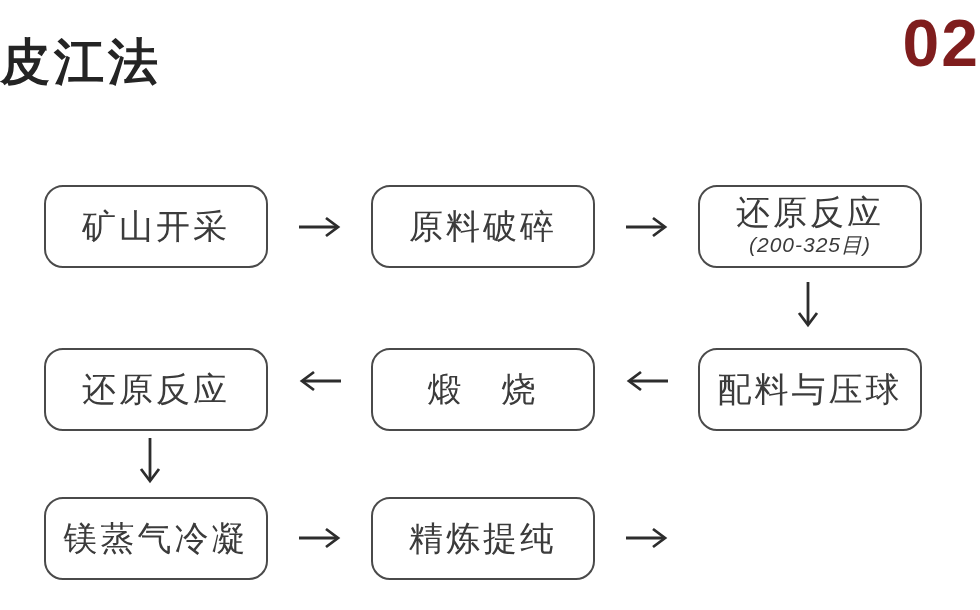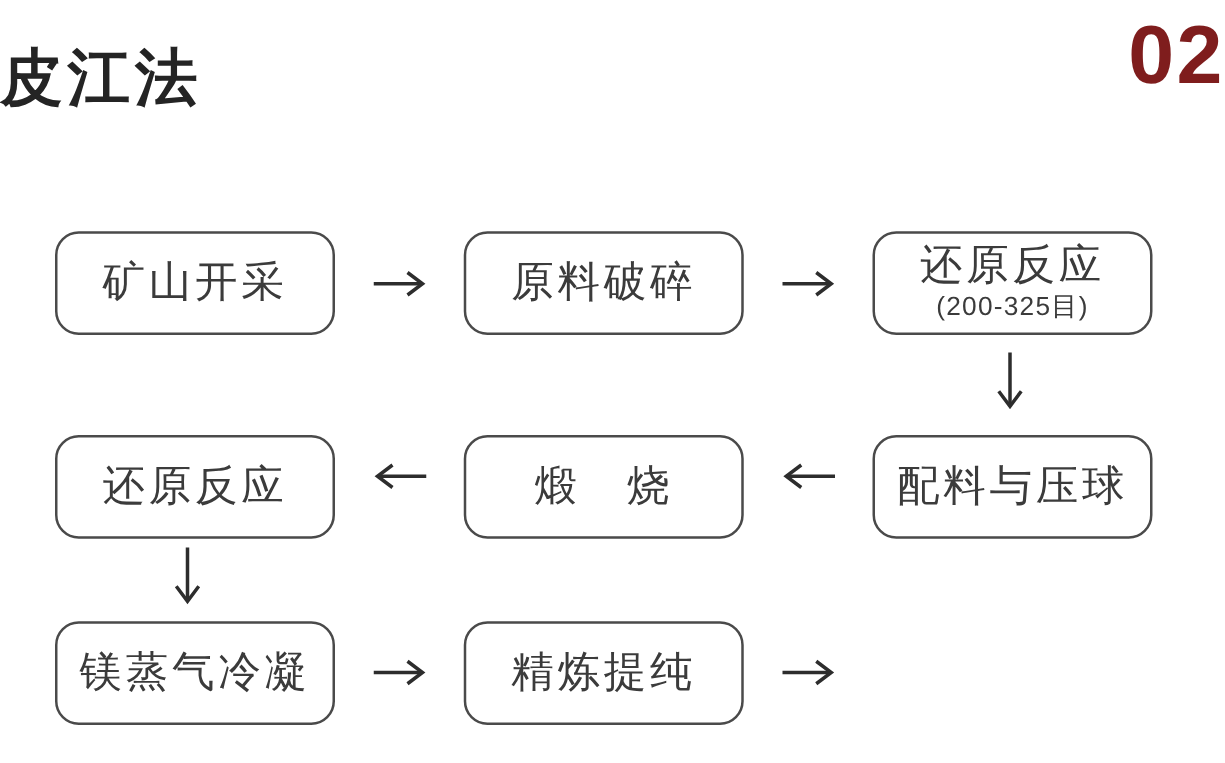--- a/index.html
+++ b/index.html
@@ -45,20 +45,21 @@
     align-items: center; justify-content: center;
     color: #3b3b3b;
   }
   .box .label {
     font-size: 34px; letter-spacing: 3px; line-height: 1.08;
     white-space: nowrap;
   }
   .box .sublabel {
     font-size: 21px; letter-spacing: 1px; margin-top: 1px;
     white-space: nowrap;
+    font-style: italic;
   }
   
   .r1 { top: 185px; align-items: center; } .r2 { top: 348px; } .r3 { top: 497px; }
   .c1 { left: 44px; } .c2 { left: 371px; } .c3 { left: 698px; }
 
   
   .arrow { position: absolute; }
   .arrow svg { display: block; }
   .arrow line, .arrow polyline {
     stroke: #2d2d2d; stroke-width: 2.8; fill: none;

